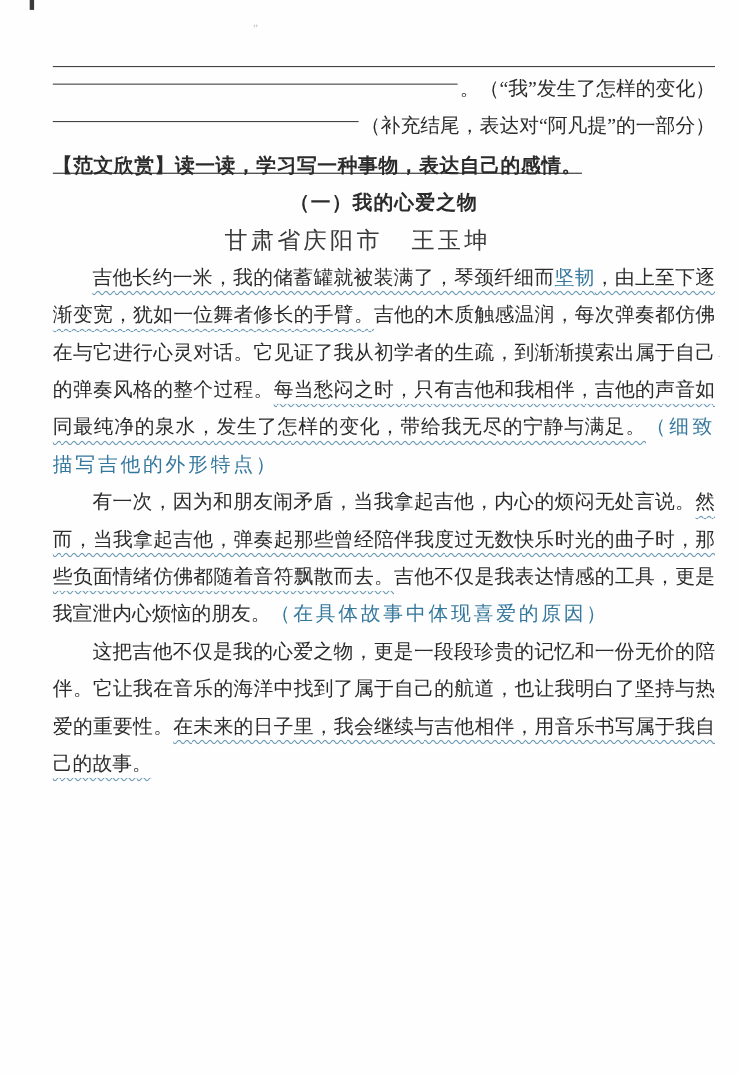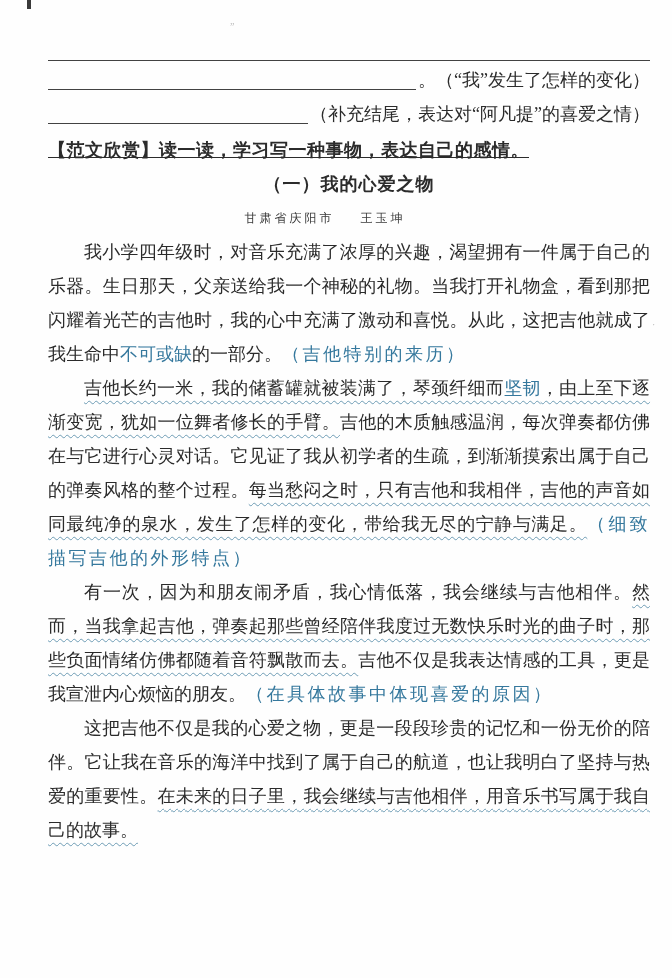--- a/index.html
+++ b/index.html
@@ -21,21 +21,21 @@
     font-size:18px;
     line-height:34px;
     box-sizing:border-box;
     padding:38px 22px 0 48px;
   }
   .artifact{position:absolute;background:#3a3a3a;}
   .smudge{position:absolute;color:#b9b9b9;font-size:10px;}
 
   
   .rule-row{height:22px;border-bottom:1.6px solid var(--rule);margin-bottom:2px;}
-  .flex-row{display:flex;align-items:flex-end;}
+  .flex-row{display:flex;align-items:center;}
   .blank-fill{flex:1 1 auto;border-bottom:1.6px solid var(--rule);margin-bottom:7px;margin-right:2px;}
   .suffix-text{flex:0 0 auto;white-space:nowrap;}
   .para{
     text-align:justify;
     text-justify:inter-ideograph;
     margin:0;
     text-indent:2em;
   }
   .inline-blank{
     display:inline-block;
@@ -57,21 +57,21 @@
     font-family:Liberation Sans, sans-serif;
     font-weight:700;
     text-align:center;
     letter-spacing:1px;
     margin:0;
   }
   .byline{
     display:flex;
     justify-content:center;
     gap:0;
-    font-size:12px;
+    font-size:21px;
     letter-spacing:3px;
     color:#3a3a3a;
   }
   .byline .gap-sm{width:26px;}
   .byline .gap-lg{width:48px;}
 
   
   .essay p{margin:0;}
   .r-keyword{color:var(--accent);}
   .r-wavy{
@@ -107,34 +107,33 @@
   <div class="rule-row"></div>
 
   <div class="flex-row">
     <span class="blank-fill"></span>
     <span class="suffix-text">。（“我”发生了怎样的变化）</span>
   </div>
 
 
   <div class="flex-row">
     <span class="blank-fill"></span>
-    <span class="suffix-text">（补充结尾，表达对“阿凡提”的喜爱之情）</span>
+    <span class="suffix-text">（补充结尾，表达对“阿凡提”的一部分）</span>
   </div>
 
   <p class="section-header">【范文欣赏】读一读，学习写一种事物，表达自己的感情。</p>
 
   <p class="essay-title">（一）我的心爱之物</p>
 
   <div class="byline">
     <span>甘肃省庆阳市</span>
     <span class="gap-sm"></span>
     <span>王玉坤</span>
     <span class="gap-lg"></span>
   </div>
 
   <div class="essay" id="essay-paragraphs">
-      <p class="para"><span class="r-normal">我小学四年级时，对音乐充满了浓厚的兴趣，渴望拥有一件属于自己的乐器。生日那天，父亲送给我一个神秘的礼物。当我打开礼物盒，看到那把闪耀着光芒的吉他时，我的心中充满了激动和喜悦。从此，这把吉他就成了我生命中</span><span class="r-keyword">不可或缺</span><span class="r-normal">的一部分。</span><span class="r-annotation">（吉他特别的来历）</span></p>
       <p class="para"><span class="r-wavy">吉他长约一米，我的储蓄罐就被装满了，琴颈纤细而</span><span class="r-wavy-keyword">坚韧</span><span class="r-wavy">，由上至下逐渐变宽，犹如一位舞者修长的手臂。</span><span class="r-normal">吉他的木质触感温润，每次弹奏都仿佛在与它进行心灵对话。它见证了我从初学者的生疏，到渐渐摸索出属于自己的弹奏风格的整个过程。</span><span class="r-wavy">每当愁闷之时，只有吉他和我相伴，吉他的声音如同最纯净的泉水，发生了怎样的变化，带给我无尽的宁静与满足。</span><span class="r-annotation">（细致描写吉他的外形特点）</span></p>
-      <p class="para"><span class="r-normal">有一次，因为和朋友闹矛盾，我心情低落，我会继续与吉他相伴。</span><span class="r-wavy">然而，当我拿起吉他，弹奏起那些曾经陪伴我度过无数快乐时光的曲子时，那些负面情绪仿佛都随着音符飘散而去。</span><span class="r-normal">吉他不仅是我表达情感的工具，更是我宣泄内心烦恼的朋友。</span><span class="r-annotation">（在具体故事中体现喜爱的原因）</span></p>
+      <p class="para"><span class="r-normal">有一次，因为和朋友闹矛盾，当我拿起吉他，内心的烦闷无处言说。</span><span class="r-wavy">然而，当我拿起吉他，弹奏起那些曾经陪伴我度过无数快乐时光的曲子时，那些负面情绪仿佛都随着音符飘散而去。</span><span class="r-normal">吉他不仅是我表达情感的工具，更是我宣泄内心烦恼的朋友。</span><span class="r-annotation">（在具体故事中体现喜爱的原因）</span></p>
       <p class="para"><span class="r-normal">这把吉他不仅是我的心爱之物，更是一段段珍贵的记忆和一份无价的陪伴。它让我在音乐的海洋中找到了属于自己的航道，也让我明白了坚持与热爱的重要性。</span><span class="r-wavy">在未来的日子里，我会继续与吉他相伴，用音乐书写属于我自己的故事。</span></p>
     </div>
 
 </div>
 
 </body></html>

